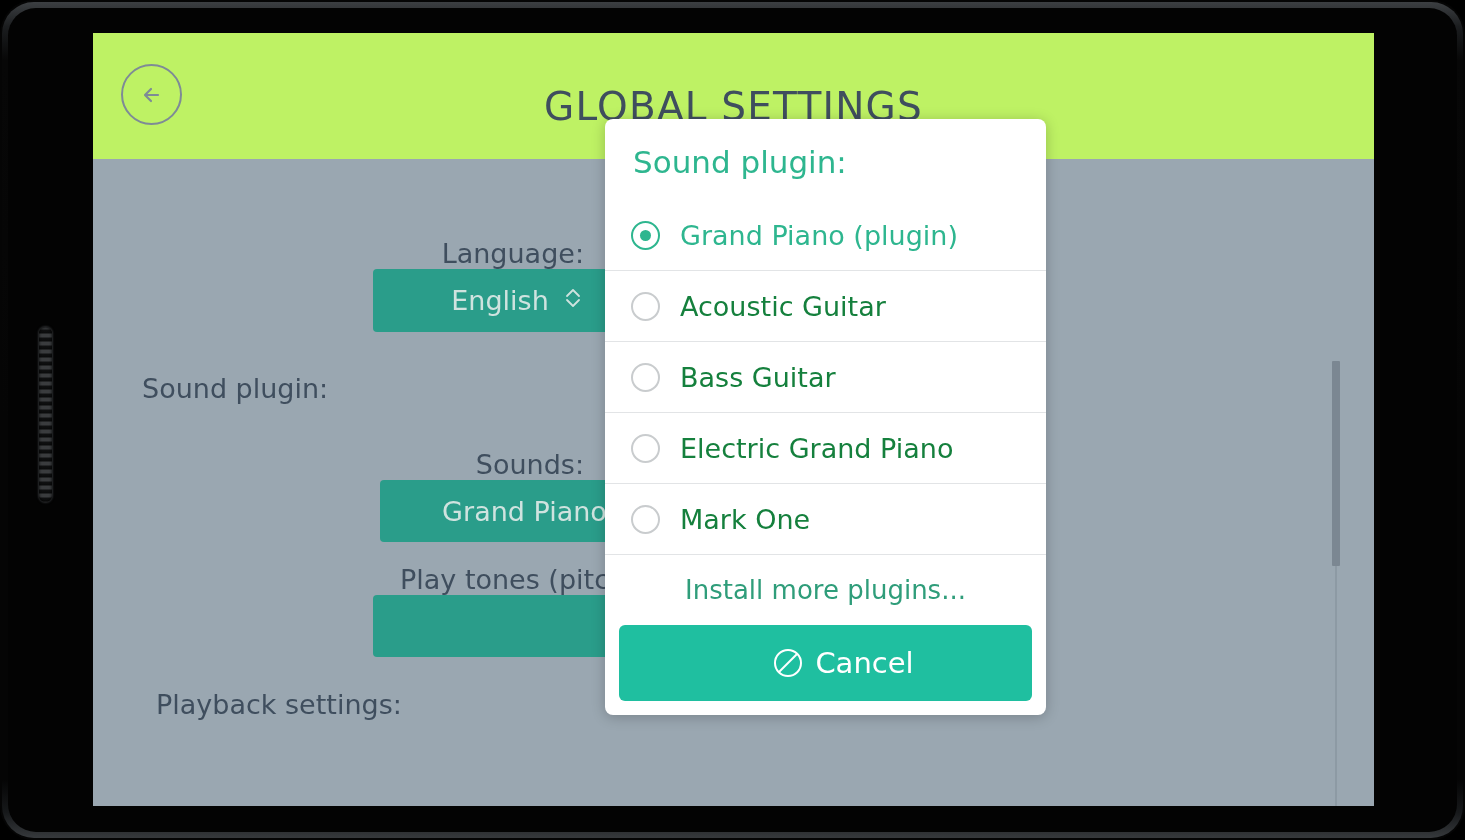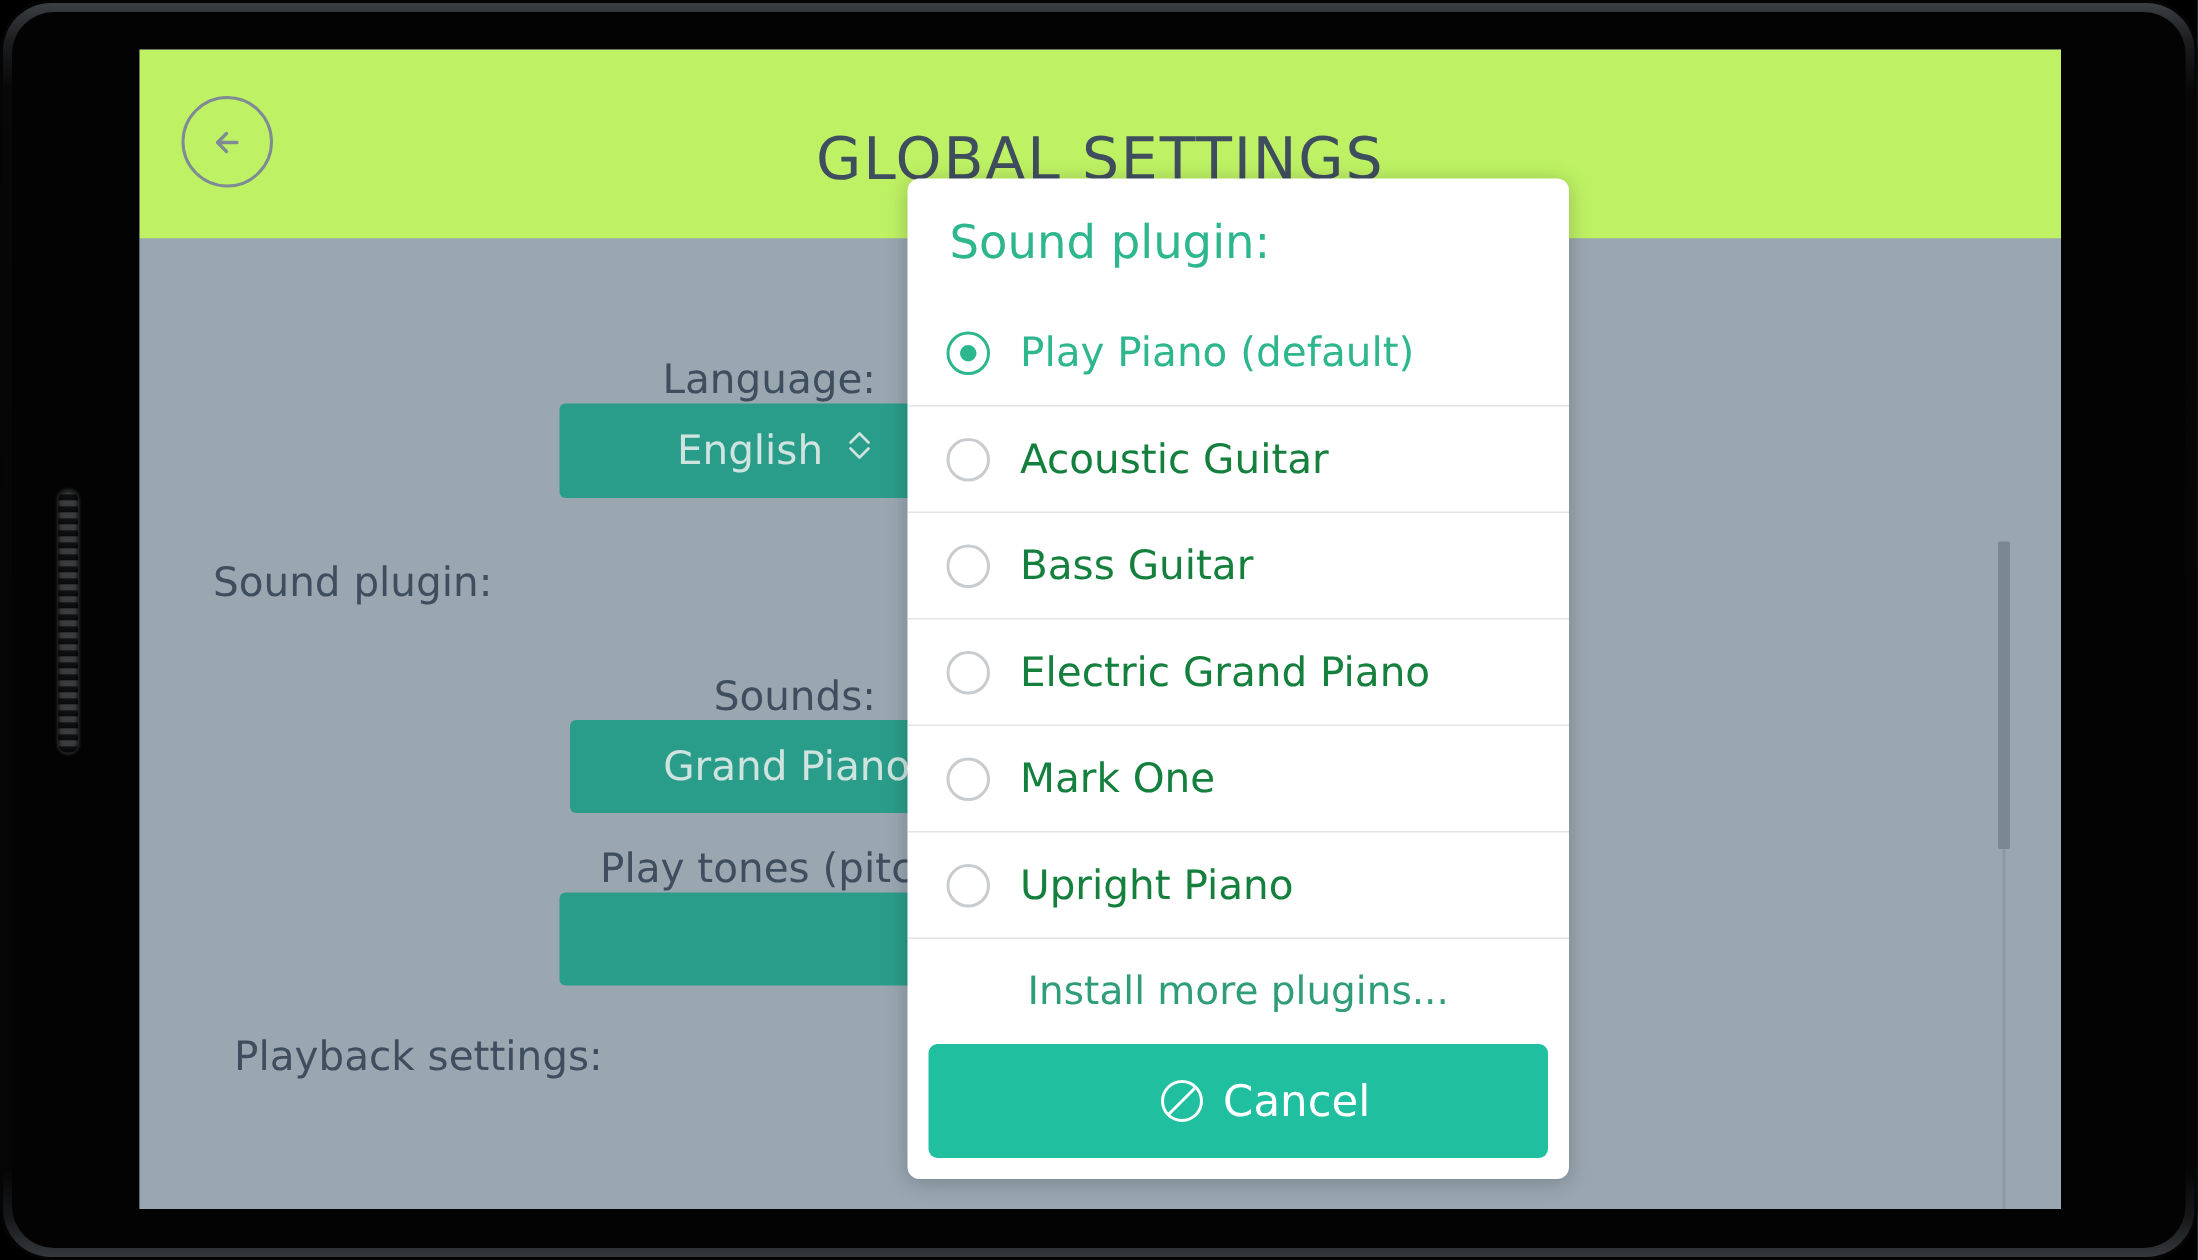--- a/index.html
+++ b/index.html
@@ -287,41 +287,37 @@
       <div id="scroll-thumb"></div>
     </div>
 
     <div id="dialog">
 
       <div id="dialog-title">Sound plugin:</div>
 
       <div id="options-list">
           <div class="option-row selected">
             <span class="radio"></span>
-            <span class="option-label">Play Piano (default)</span>
+            <span class="option-label">Grand Piano (plugin)</span>
           </div>
           <div class="option-row">
             <span class="radio"></span>
             <span class="option-label">Acoustic Guitar</span>
           </div>
           <div class="option-row">
             <span class="radio"></span>
             <span class="option-label">Bass Guitar</span>
           </div>
           <div class="option-row">
             <span class="radio"></span>
             <span class="option-label">Electric Grand Piano</span>
           </div>
           <div class="option-row">
             <span class="radio"></span>
             <span class="option-label">Mark One</span>
-          </div>
-          <div class="option-row">
-            <span class="radio"></span>
-            <span class="option-label">Upright Piano</span>
           </div>
         </div>
 
       <div id="install-more">Install more plugins...</div>
 
       <div id="cancel-button">
         <span id="cancel-icon">
           <svg width="34" height="34" viewBox="0 0 34 34">
             <circle cx="17" cy="17" r="13" fill="none" stroke="#ffffff" stroke-width="2"></circle>
             <line x1="8" y1="26" x2="26" y2="8" stroke="#ffffff" stroke-width="2" stroke-linecap="round"></line>

